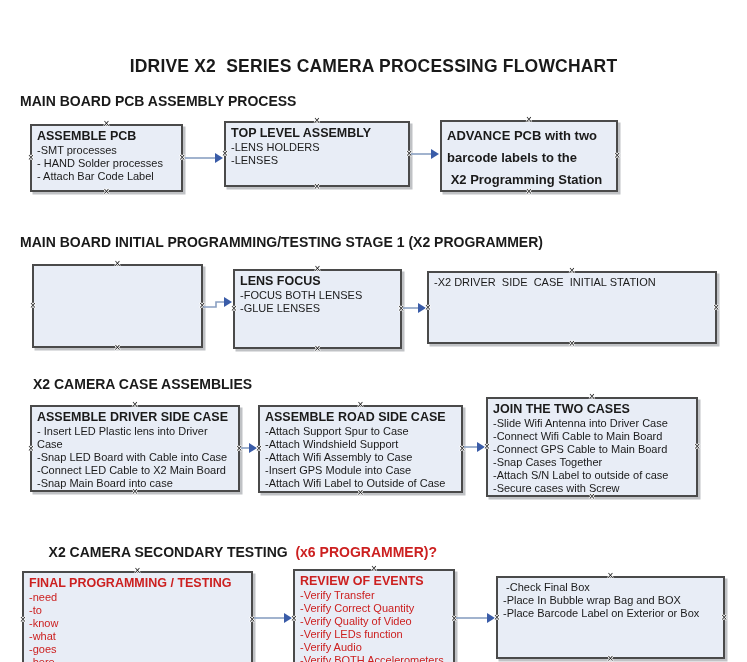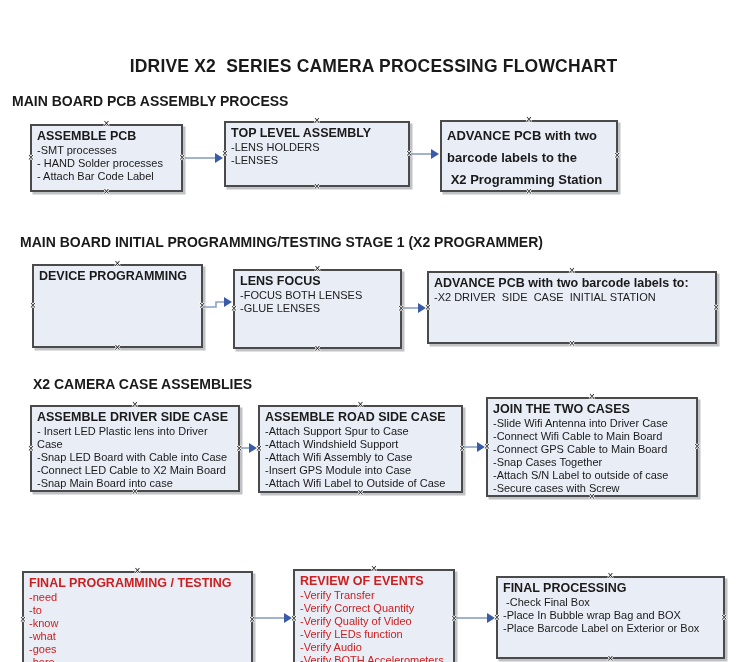--- a/index.html
+++ b/index.html
@@ -32,21 +32,21 @@
   svg.conn line,svg.conn polyline{stroke:var(--arrow_line,#8aa0c2);stroke-width:1.6;fill:none;}
   svg.conn polygon{fill:var(--arrow_head,#3a5ca8);}
 </style>
 </head>
 <body>
 
 <div class="canvas">
 
   <div class="title">IDRIVE X2  SERIES CAMERA PROCESSING FLOWCHART</div>
 
-  <div class="section-heading" style="left:12px;top:57px;">MAIN BOARD PCB ASSEMBLY PROCESS</div>
+  <div class="section-heading" style="left:20px;top:57px;">MAIN BOARD PCB ASSEMBLY PROCESS</div>
 
   <div class="box" style="left:30px;top:88px;width:153px;height:68px;">
     <div class="box-title">ASSEMBLE PCB</div>
     <div class="box-body">-SMT processes
 - HAND Solder processes
 - Attach Bar Code Label</div>
     <i class="h ht">×</i>
     <i class="h hb">×</i>
     <i class="h hl">×</i>
     <i class="h hr">×</i>
@@ -77,21 +77,20 @@
 barcode labels to the
  X2 Programming Station</div>
     <i class="h ht">×</i>
     <i class="h hb">×</i>
     <i class="h hr">×</i>
   </div>
 
   <div class="section-heading" style="left:20px;top:198px;">MAIN BOARD INITIAL PROGRAMMING/TESTING STAGE 1 (X2 PROGRAMMER)</div>
 
   <div class="box" style="left:32px;top:228px;width:171px;height:84px;">
-    <div class="box-title">DEVICE PROGRAMMING</div>
     <i class="h ht">×</i>
     <i class="h hb">×</i>
     <i class="h hl">×</i>
     <i class="h hr">×</i>
   </div>
 
   <svg class="conn" style="left:203px;top:258px;" width="30" height="16">
     <polyline points="0,13 13,13 13,8 22,8"></polyline>
       <polygon points="21,3 29,8 21,13"></polygon>
   </svg>
@@ -105,21 +104,20 @@
     <i class="h hl">×</i>
     <i class="h hr">×</i>
   </div>
 
   <svg class="conn" style="left:402px;top:264px;" width="25" height="16">
     <line x1="1" y1="8" x2="17" y2="8"></line>
       <polygon points="16,3 24,8 16,13"></polygon>
   </svg>
 
   <div class="box" style="left:427px;top:235px;width:290px;height:73px;">
-    <div class="box-title">ADVANCE PCB with two barcode labels to:</div>
     <div class="box-body">-X2 DRIVER  SIDE  CASE  INITIAL STATION</div>
     <i class="h ht">×</i>
     <i class="h hb">×</i>
     <i class="h hl">×</i>
     <i class="h hr">×</i>
   </div>
 
   <div class="section-heading" style="left:33px;top:340px;">X2 CAMERA CASE ASSEMBLIES</div>
 
   <div class="box" style="left:30px;top:369px;width:210px;height:87px;">
@@ -164,20 +162,23 @@
 -Connect GPS Cable to Main Board
 -Snap Cases Together
 -Attach S/N Label to outside of case
 -Secure cases with Screw</div>
     <i class="h ht">×</i>
     <i class="h hb">×</i>
     <i class="h hl">×</i>
     <i class="h hr">×</i>
   </div>
 
+  <div class="section-heading" style="left:33px;top:492px;">
+    <span>X2 CAMERA SECONDARY TESTING </span><span class="red-part"> (x6 PROGRAMMER)?</span>
+  </div>
 
   <div class="box redbox" style="left:22px;top:535px;width:231px;height:97px;">
     <div class="box-title">FINAL PROGRAMMING / TESTING</div>
     <div class="box-body">-need
 -to
 -know
 -what
 -goes
 -here</div>
     <i class="h ht">×</i>
@@ -205,21 +206,20 @@
     <i class="h hl">×</i>
     <i class="h hr">×</i>
   </div>
 
   <svg class="conn" style="left:455px;top:574px;" width="41" height="16">
     <line x1="1" y1="8" x2="33" y2="8"></line>
       <polygon points="32,3 40,8 32,13"></polygon>
   </svg>
 
   <div class="box" style="left:496px;top:540px;width:229px;height:83px;">
-    <div class="box-title">FINAL PROCESSING</div>
     <div class="box-body"> -Check Final Box
 -Place In Bubble wrap Bag and BOX
 -Place Barcode Label on Exterior or Box</div>
     <i class="h ht">×</i>
     <i class="h hb">×</i>
     <i class="h hl">×</i>
     <i class="h hr">×</i>
   </div>
 
 </div>

